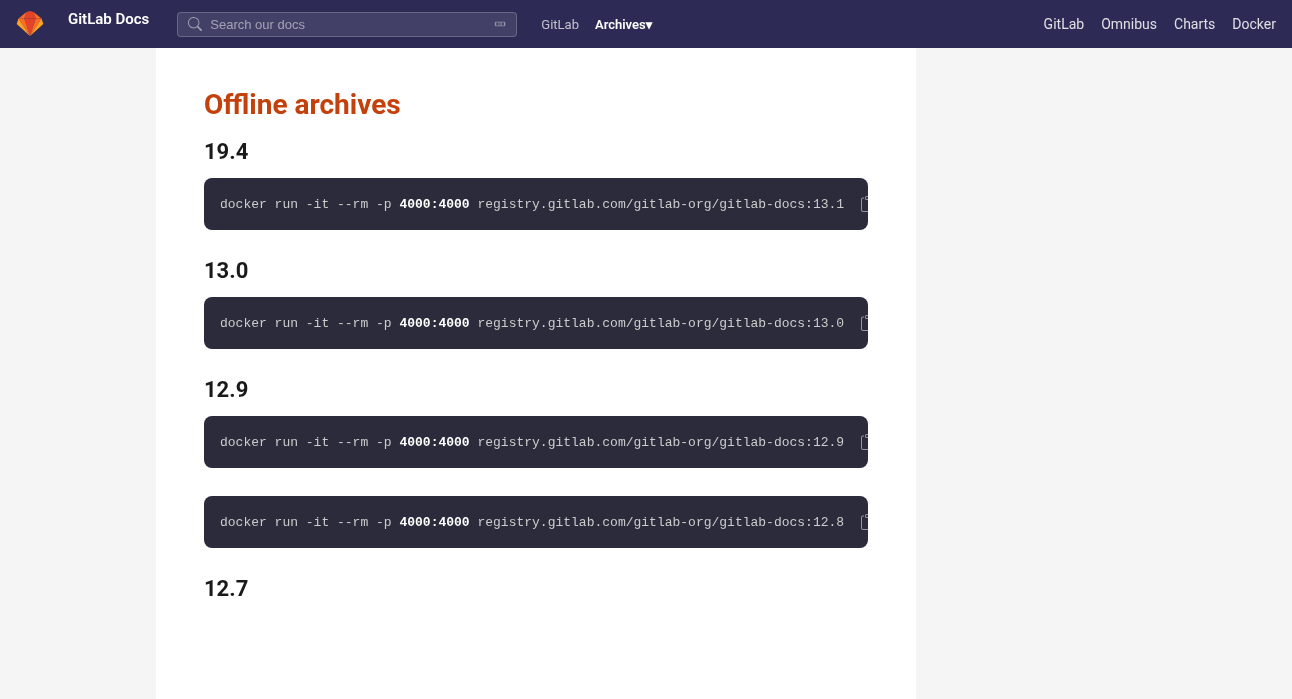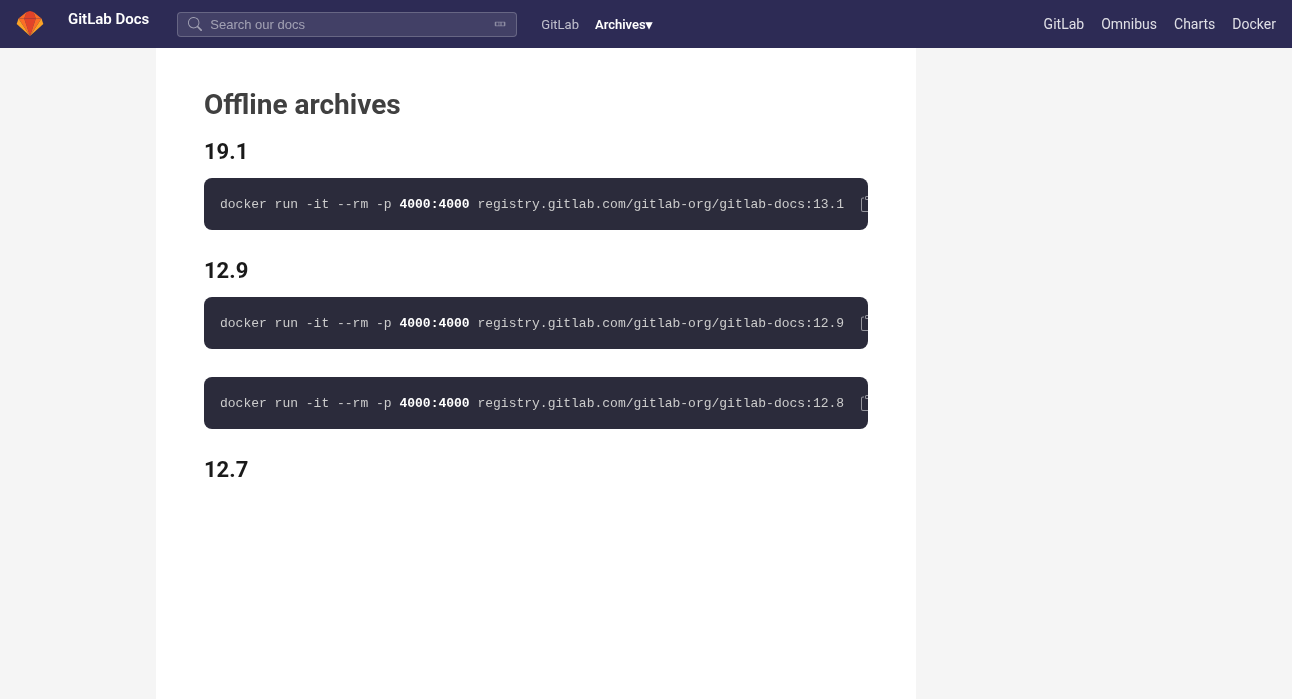--- a/index.html
+++ b/index.html
@@ -118,21 +118,21 @@
     .content-area {
       background: #fff;
       width: 760px;
       padding: 40px 48px 60px 48px;
       min-height: calc(699px - 48px);
     }
 
     .page-title {
       font-size: 28px;
       font-weight: 700;
-      color: #404040;
+      color: #c2410c;
       margin-bottom: 18px;
     }
 
     .intro-text {
       font-size: 14px;
       color: #333;
       line-height: 1.6;
       margin-bottom: 32px;
     }
 
@@ -247,23 +247,35 @@
 </nav>
 
 <div class="page-wrapper">
   <div class="content-area">
 
     <h1 class="page-title">Offline archives</h1>
 
 
     <div id="versions-container">
         <div class="version-section">
-          <h2 class="version-heading">19.1</h2>
+          <h2 class="version-heading">19.4</h2>
           <div class="code-block">
             <span class="code-text">docker run -it --rm -p <span class="bold-part">4000:4000</span> registry.gitlab.com/gitlab-org/gitlab-docs:13.1</span>
+            <button class="copy-btn" title="Copy to clipboard">
+              <svg width="16" height="16" viewBox="0 0 16 16" fill="currentColor">
+                <path d="M4 1.5H3a2 2 0 0 0-2 2V14a2 2 0 0 0 2 2h10a2 2 0 0 0 2-2V3.5a2 2 0 0 0-2-2h-1v1h1a1 1 0 0 1 1 1V14a1 1 0 0 1-1 1H3a1 1 0 0 1-1-1V3.5a1 1 0 0 1 1-1h1v-1z"></path>
+                <path d="M9.5 1a.5.5 0 0 1 .5.5v1a.5.5 0 0 1-.5.5h-3a.5.5 0 0 1-.5-.5v-1a.5.5 0 0 1 .5-.5h3zm-3-1A1.5 1.5 0 0 0 5 1.5v1A1.5 1.5 0 0 0 6.5 4h3A1.5 1.5 0 0 0 11 2.5v-1A1.5 1.5 0 0 0 9.5 0h-3z"></path>
+              </svg>
+            </button>
+          </div>
+        </div>
+        <div class="version-section">
+          <h2 class="version-heading">13.0</h2>
+          <div class="code-block">
+            <span class="code-text">docker run -it --rm -p <span class="bold-part">4000:4000</span> registry.gitlab.com/gitlab-org/gitlab-docs:13.0</span>
             <button class="copy-btn" title="Copy to clipboard">
               <svg width="16" height="16" viewBox="0 0 16 16" fill="currentColor">
                 <path d="M4 1.5H3a2 2 0 0 0-2 2V14a2 2 0 0 0 2 2h10a2 2 0 0 0 2-2V3.5a2 2 0 0 0-2-2h-1v1h1a1 1 0 0 1 1 1V14a1 1 0 0 1-1 1H3a1 1 0 0 1-1-1V3.5a1 1 0 0 1 1-1h1v-1z"></path>
                 <path d="M9.5 1a.5.5 0 0 1 .5.5v1a.5.5 0 0 1-.5.5h-3a.5.5 0 0 1-.5-.5v-1a.5.5 0 0 1 .5-.5h3zm-3-1A1.5 1.5 0 0 0 5 1.5v1A1.5 1.5 0 0 0 6.5 4h3A1.5 1.5 0 0 0 11 2.5v-1A1.5 1.5 0 0 0 9.5 0h-3z"></path>
               </svg>
             </button>
           </div>
         </div>
         <div class="version-section">
           <h2 class="version-heading">12.9</h2>

